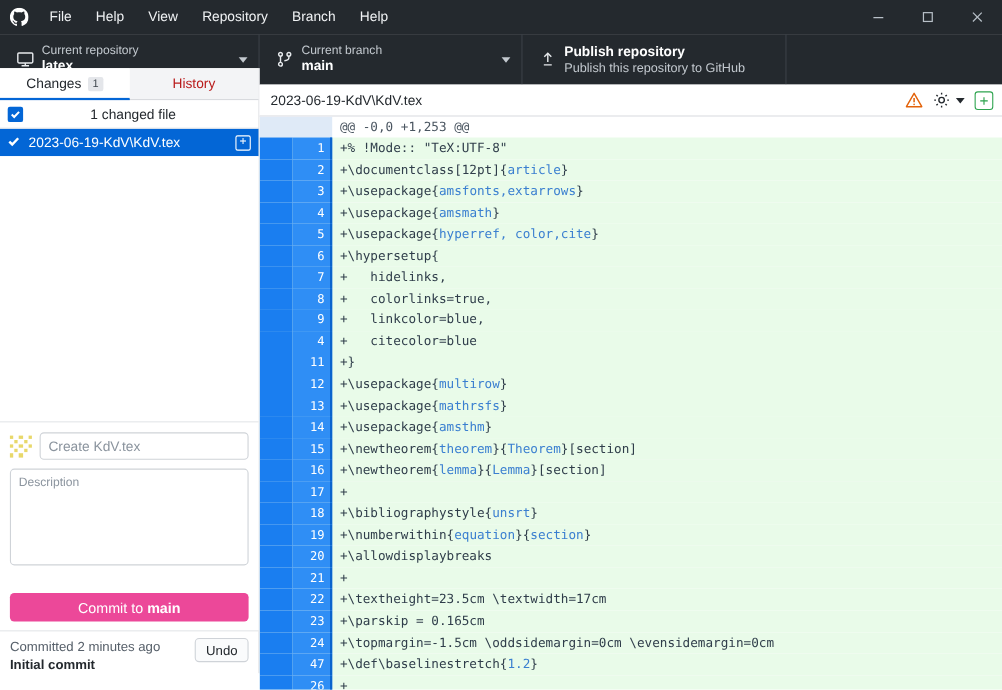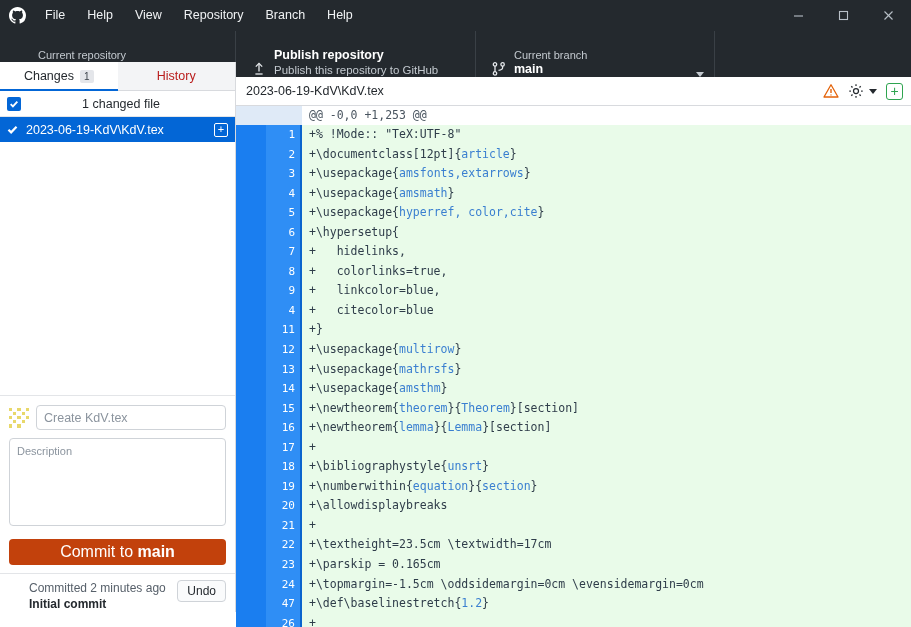--- a/index.html
+++ b/index.html
@@ -44,21 +44,21 @@
     color: #c9d1d9; font-size: 13px;
   }
   .win-btn svg { stroke: #b8c0c8; fill: none; stroke-width: 1.1; }
 
   
   .toolbar {
     position: absolute; left: 0; top: 31px; width: 911px; height: 46px;
     background: #24292e; display: flex; align-items: stretch;
   }
   .tb-cell {
-    display: flex; align-items: flex-end; position: relative;
+    display: flex; align-items: center; position: relative;
     border-right: 1px solid #3a4046; padding: 0 10px;
   }
   .tb-repo { width: 236px; }
   .tb-branch { width: 239px; }
   .tb-publish { width: 240px; }
   .tb-rest { flex: 1; border-right: none; }
   .tb-icon {
     width: 26px; display: flex; align-items: center;
     justify-content: center; flex: 0 0 26px;
   }
@@ -147,30 +147,30 @@
     font-family: "Liberation Sans", sans-serif; background: #fff;
   }
   .summary-input::placeholder { color: #8b949e; }
   .desc-input {
     margin-top: 8px; width: 100%; height: 88px; border: 1px solid #cfd3d8;
     border-radius: 4px; font-size: 11px; color: #8b949e; padding: 6px 7px;
     resize: none; font-family: "Liberation Sans", sans-serif; background: #fff;
   }
   .desc-input::placeholder { color: #8b949e; }
   .commit-btn {
-    margin-top: 9px; width: 100%; height: 26px; background: #c2410c;
-    border: none; border-radius: 4px; color: #ffffff; font-size: 16px;
+    margin-top: 20px; width: 100%; height: 26px; background: #ec4899;
+    border: none; border-radius: 4px; color: #ffffff; font-size: 13px;
     font-family: "Liberation Sans", sans-serif; cursor: pointer;
   }
   .commit-btn b { font-weight: bold; }
   .undo-bar {
     border-top: 1px solid #e3e5e8; padding: 6px 9px 0 9px;
     display: flex; align-items: flex-start; gap: 8px; flex: 0 0 auto;
   }
-  .undo-text { flex: 1; margin-left: 20px; }
+  .undo-text { flex: 1; }
   .undo-line1 { font-size: 12px; color: #57606a; line-height: 16px; }
   .undo-line2 { font-size: 12px; color: #24292e; font-weight: bold; line-height: 16px; }
   .undo-btn {
     border: 1px solid #cfd3d8; border-radius: 4px; background: #fafbfc;
     font-size: 12px; color: #24292e; padding: 3px 9px;
     font-family: "Liberation Sans", sans-serif; cursor: pointer;
   }
 
   
   .diff-pane {
@@ -277,51 +277,51 @@
           <line x1="4.6" y1="13.8" x2="11.4" y2="13.8"></line>
         </svg>
       </div>
       <div class="tb-text">
         <div class="tb-label">Current repository</div>
         <div class="tb-value">latex</div>
       </div>
       <div class="tb-caret"></div>
     </div>
 
-    <div class="tb-cell tb-publish">
-      <div class="tb-icon">
-        <svg viewBox="0 0 16 16" fill="none" stroke="#e6e9ec" stroke-width="1.3">
-          <line x1="8" y1="2.4" x2="8" y2="10.4"></line>
-          <polyline points="4.8,5.6 8,2.4 11.2,5.6"></polyline>
-          <line x1="4.4" y1="13" x2="11.6" y2="13"></line>
-        </svg>
-      </div>
-      <div class="tb-text">
-        <div class="tb-value">Publish repository</div>
-        <div class="tb-sub">Publish this repository to GitHub</div>
-      </div>
-    </div>
-
     <div class="tb-cell tb-branch">
       <div class="tb-icon">
         <svg viewBox="0 0 16 16" fill="none" stroke="#e6e9ec" stroke-width="1.3">
           <circle cx="4" cy="3.4" r="1.7"></circle>
             <circle cx="4" cy="12.4" r="1.7"></circle>
             <circle cx="11.6" cy="3.4" r="1.7"></circle>
           <line x1="4" y1="5.1" x2="4" y2="10.7"></line>
           <path d="M11.6 5.1v1.6c0 1.9-2 2.3-4.1 2.6"></path>
         </svg>
       </div>
       <div class="tb-text">
         <div class="tb-label">Current branch</div>
         <div class="tb-value">main</div>
       </div>
       <div class="tb-caret"></div>
     </div>
 
+    <div class="tb-cell tb-publish">
+      <div class="tb-icon">
+        <svg viewBox="0 0 16 16" fill="none" stroke="#e6e9ec" stroke-width="1.3">
+          <line x1="8" y1="2.4" x2="8" y2="10.4"></line>
+          <polyline points="4.8,5.6 8,2.4 11.2,5.6"></polyline>
+          <line x1="4.4" y1="13" x2="11.6" y2="13"></line>
+        </svg>
+      </div>
+      <div class="tb-text">
+        <div class="tb-value">Publish repository</div>
+        <div class="tb-sub">Publish this repository to GitHub</div>
+      </div>
+    </div>
+
     <div class="tb-cell tb-rest"></div>
   </div>
 
   <div class="sidebar">
 
     <div class="tabs">
       <div class="tab active">
         <span>Changes</span>
         <span class="tab-badge">1</span>
       </div>

